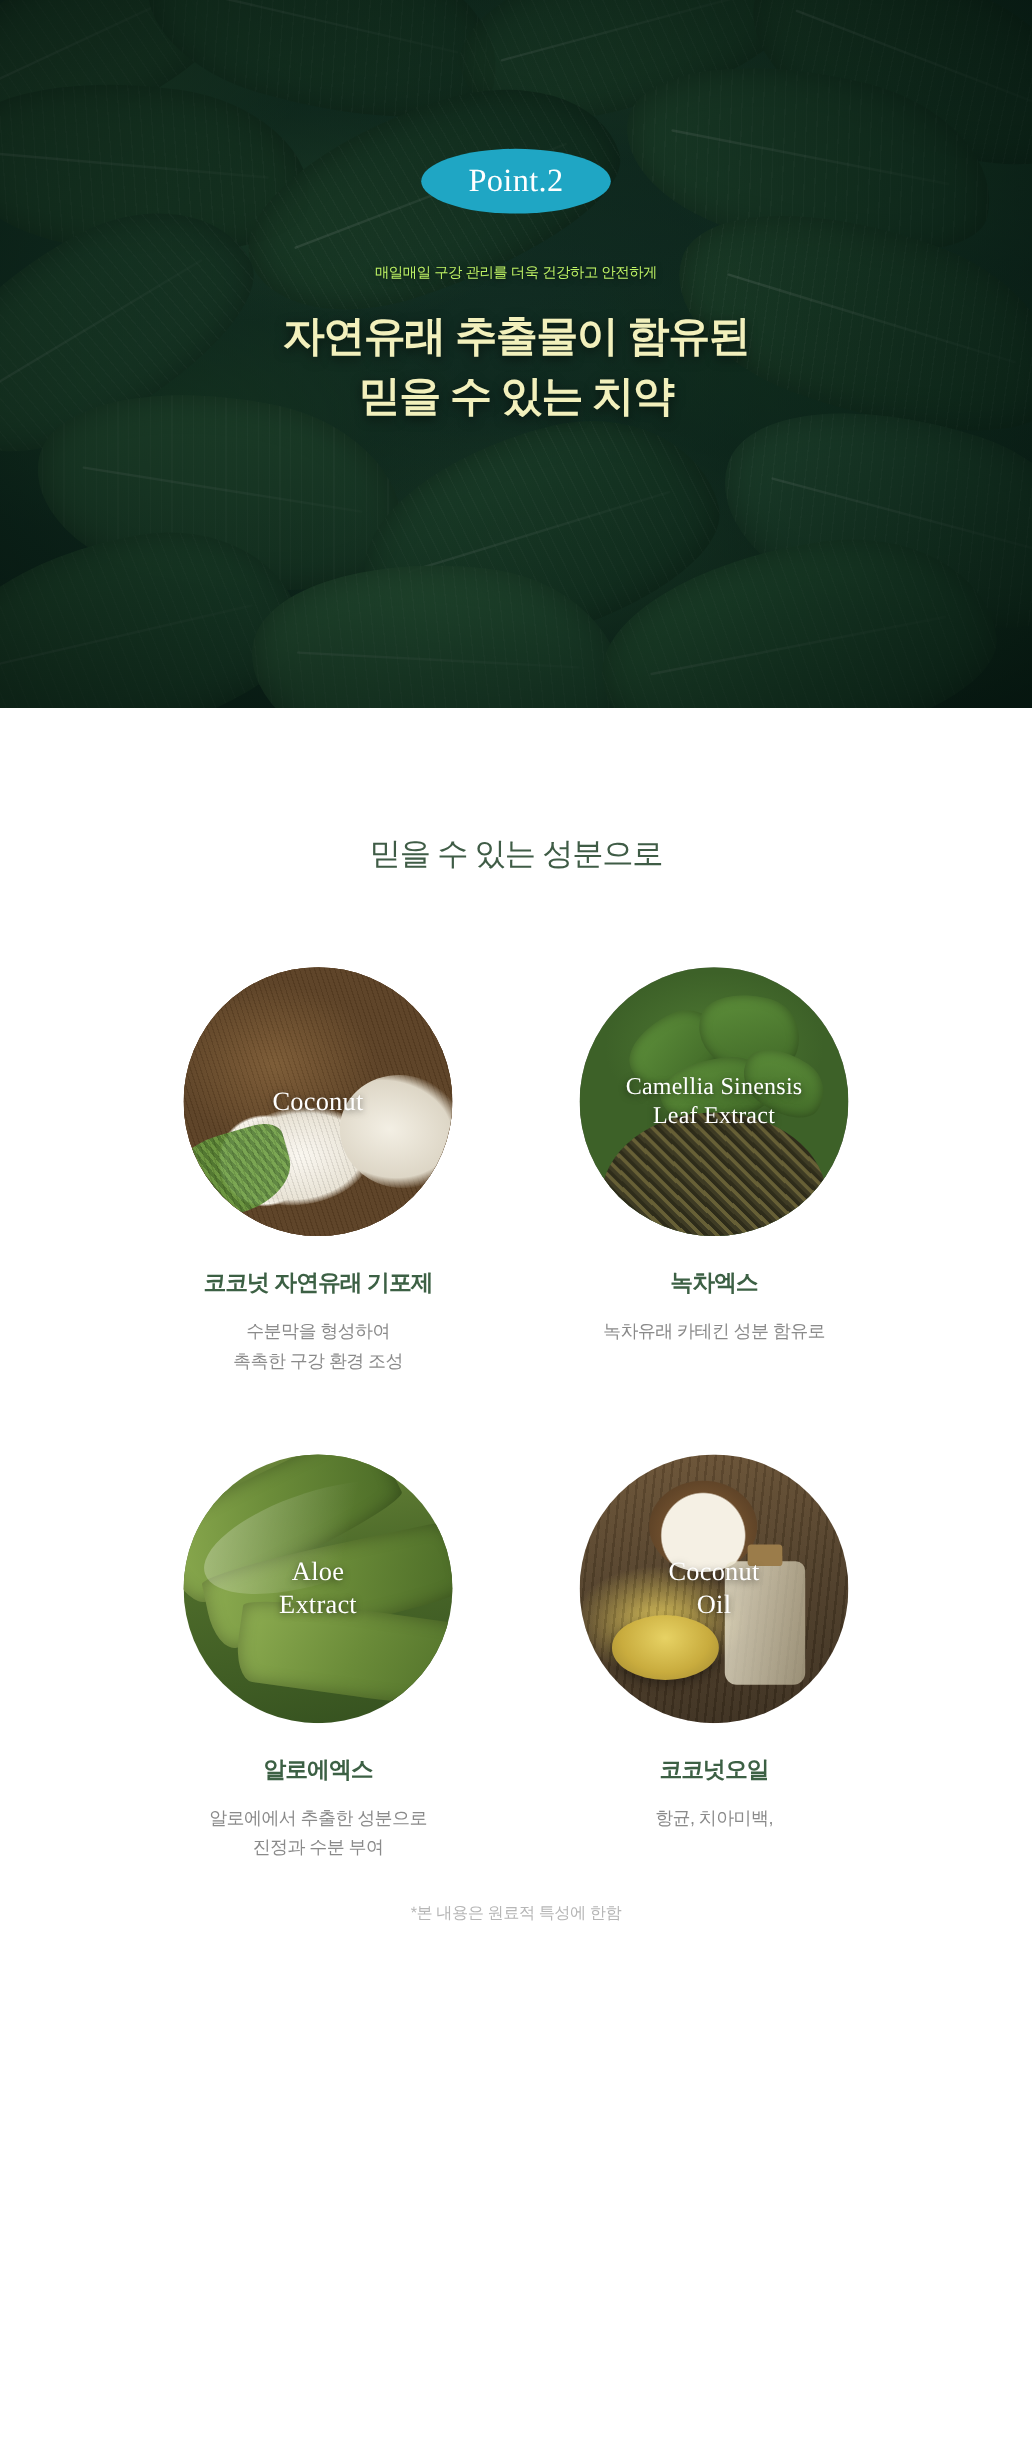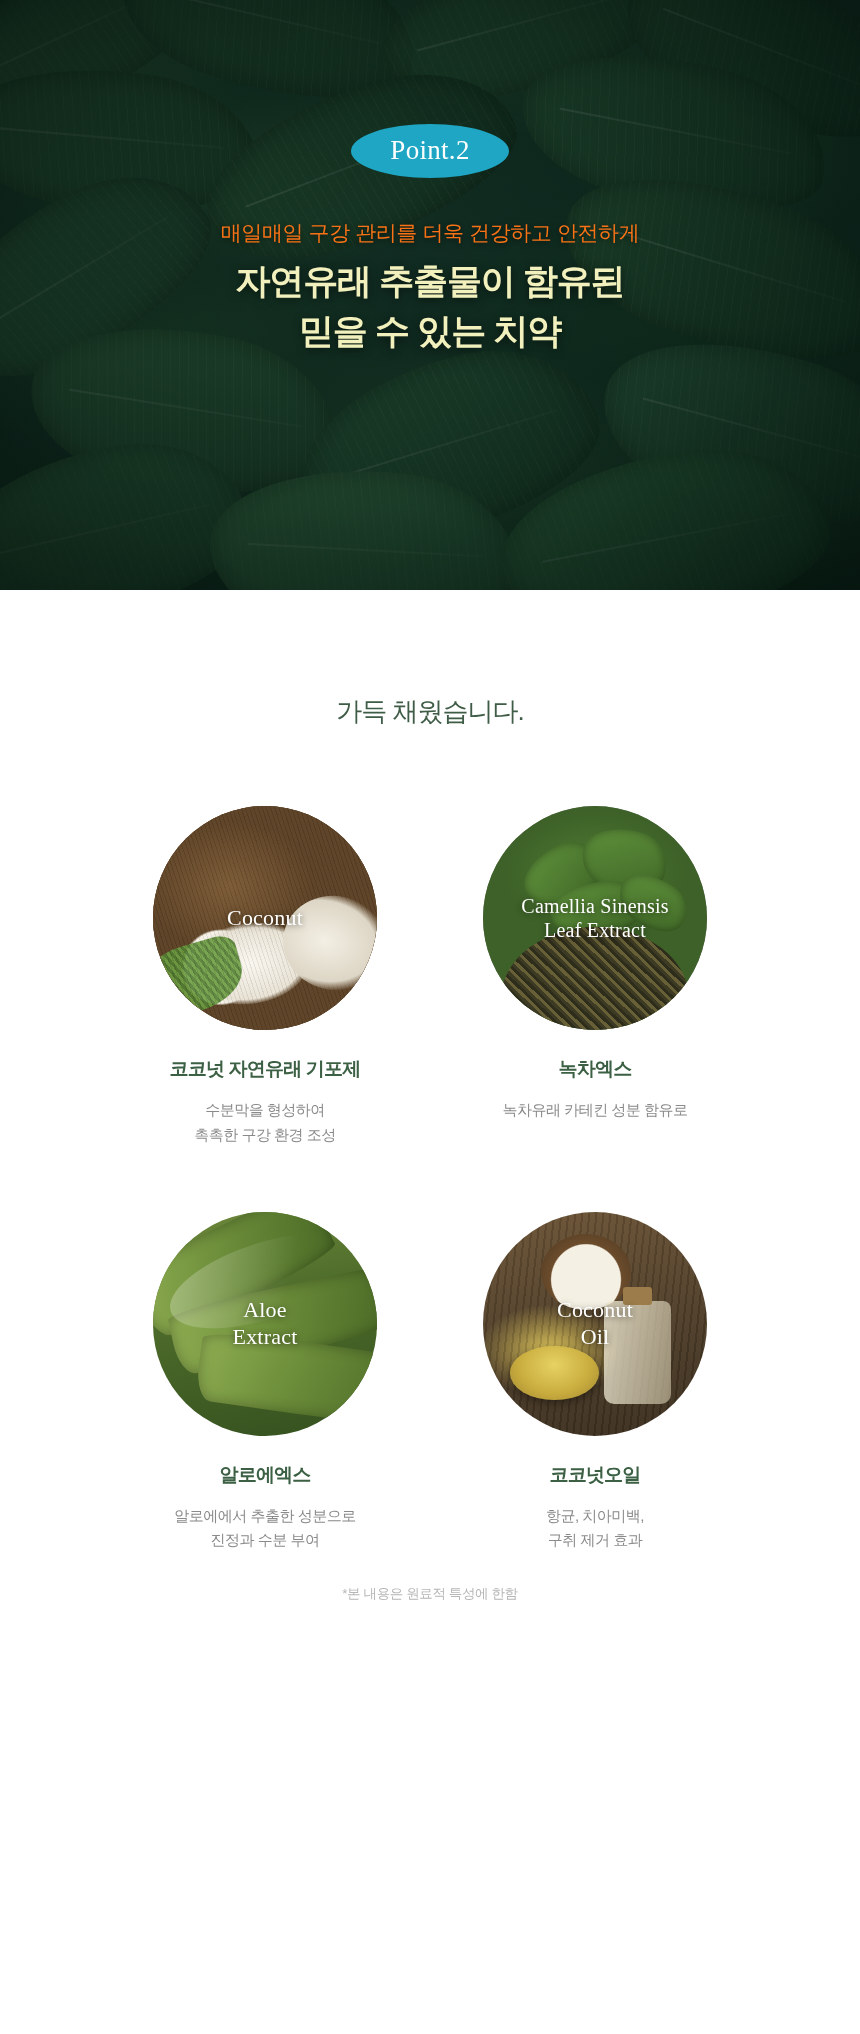--- a/index.html
+++ b/index.html
@@ -70,21 +70,21 @@
     border-radius:50%;
     display:flex; align-items:center; justify-content:center;
   }
   .point-badge span{
     font-family:"Liberation Serif","DejaVu Serif",serif;
     font-size:27px; color:#ffffff; letter-spacing:.3px; line-height:1;
     padding-bottom:2px;
   }
   .hero-sub{
     position:absolute; left:0; right:0; top:219px;
-    font-size:21px; color:#f97316; font-weight:400;
+    font-size:12px; color:#bef264; font-weight:400;
     letter-spacing:-.4px;
     text-shadow:0 1px 5px rgba(0,0,0,.55);
   }
   .hero-title{
     position:absolute; left:0; right:0; top:256px;
     font-size:35px; font-weight:bold; color:#f2f0bc;
     line-height:1.42; letter-spacing:-1.2px;
     text-shadow:0 2px 9px rgba(0,0,0,.55);
   }
 
@@ -325,21 +325,21 @@
       <div class="hero-title">
         <div>자연유래 추출물이 함유된</div>
         <div>믿을 수 있는 치약</div>
       </div>
     </div>
   </section>
 
   <section class="section">
 
     <h2 class="section-title">
-      <div>가득 채웠습니다.</div>
+      <div>믿을 수 있는 성분으로</div>
     </h2>
 
     <div class="grid">
 
       <div class="card">
         <div class="circle">
           <div class="art art-coconut">
             <div class="palm"></div>
             <div class="fiber"></div>
           </div>
@@ -403,21 +403,20 @@
             <div class="oil-jar"></div>
           </div>
           <div class="overlay-text">
             <div>Coconut</div>
             <div>Oil</div>
           </div>
         </div>
         <div class="card-title">코코넛오일</div>
         <div class="card-desc">
           <div>항균, 치아미백,</div>
-          <div>구취 제거 효과</div>
         </div>
       </div>
 
     </div>
 
     <div class="footnote">*본 내용은 원료적 특성에 한함</div>
   </section>
 
 </div>
 

